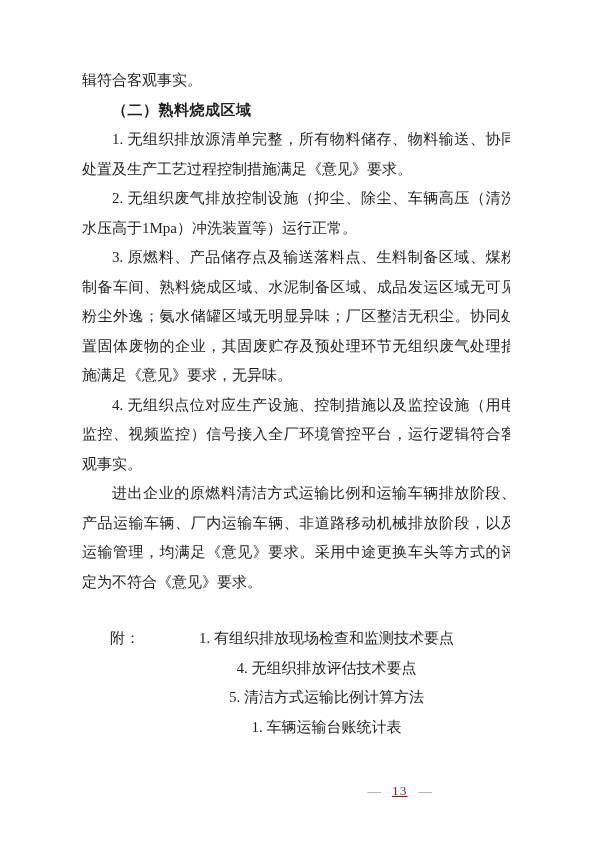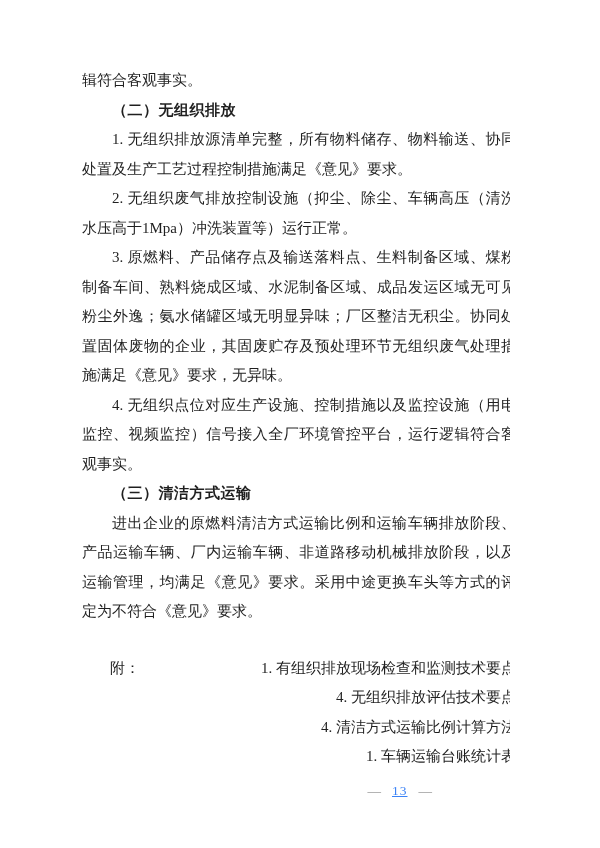--- a/index.html
+++ b/index.html
@@ -46,68 +46,67 @@
   }
   .appendix-label {
     position: absolute;
     left: 28px;
     top: 0;
   }
   .appendix-item {
     margin: 0;
     padding-left: 55px;
     text-indent: 0;
-    text-align: right;
+    text-align: center;
   }
   .footer {
     position: absolute;
     top: 782px;
     right: 78px;
     display: flex;
     align-items: center;
     gap: 11px;
     font-size: 13.5px;
     line-height: 18px;
   }
   .footer .dash {
     color: #8c8c8c;
   }
   .footer .pagenum {
-    color: #3b82f6;
+    color: #7f1d1d;
     letter-spacing: 1px;
     text-decoration: underline;
   }
 </style>
 </head>
 <body>
 
 <div class="page">
   <div class="content">
 
     <p class="continuation">辑符合客观事实。</p>
 
-    <p class="heading">（二）无组织排放</p>
+    <p class="heading">（二）熟料烧成区域</p>
 
     <p class="para">1. 无组织排放源清单完整，所有物料储存、物料输送、协同处置及生产工艺过程控制措施满足《意见》要求。</p>
 
     <p class="para">2. 无组织废气排放控制设施（抑尘、除尘、车辆高压（清洗水压高于1Mpa）冲洗装置等）运行正常。</p>
 
     <p class="para">3. 原燃料、产品储存点及输送落料点、生料制备区域、煤粉制备车间、熟料烧成区域、水泥制备区域、成品发运区域无可见粉尘外逸；氨水储罐区域无明显异味；厂区整洁无积尘。协同处置固体废物的企业，其固废贮存及预处理环节无组织废气处理措施满足《意见》要求，无异味。</p>
 
     <p class="para">4. 无组织点位对应生产设施、控制措施以及监控设施（用电监控、视频监控）信号接入全厂环境管控平台，运行逻辑符合客观事实。</p>
 
-    <p class="heading">（三）清洁方式运输</p>
 
     <p class="para">进出企业的原燃料清洁方式运输比例和运输车辆排放阶段、产品运输车辆、厂内运输车辆、非道路移动机械排放阶段，以及运输管理，均满足《意见》要求。采用中途更换车头等方式的评定为不符合《意见》要求。</p>
 
     <div class="appendix">
       <span class="appendix-label">附：</span>
       <p class="appendix-item">1. 有组织排放现场检查和监测技术要点</p>
       <p class="appendix-item">4. 无组织排放评估技术要点</p>
-      <p class="appendix-item">4. 清洁方式运输比例计算方法</p>
+      <p class="appendix-item">5. 清洁方式运输比例计算方法</p>
       <p class="appendix-item">1. 车辆运输台账统计表</p>
     </div>
 
   </div>
 
   <div class="footer">
     <span class="dash">—</span>
     <span class="pagenum">13</span>
     <span class="dash">—</span>
   </div>

